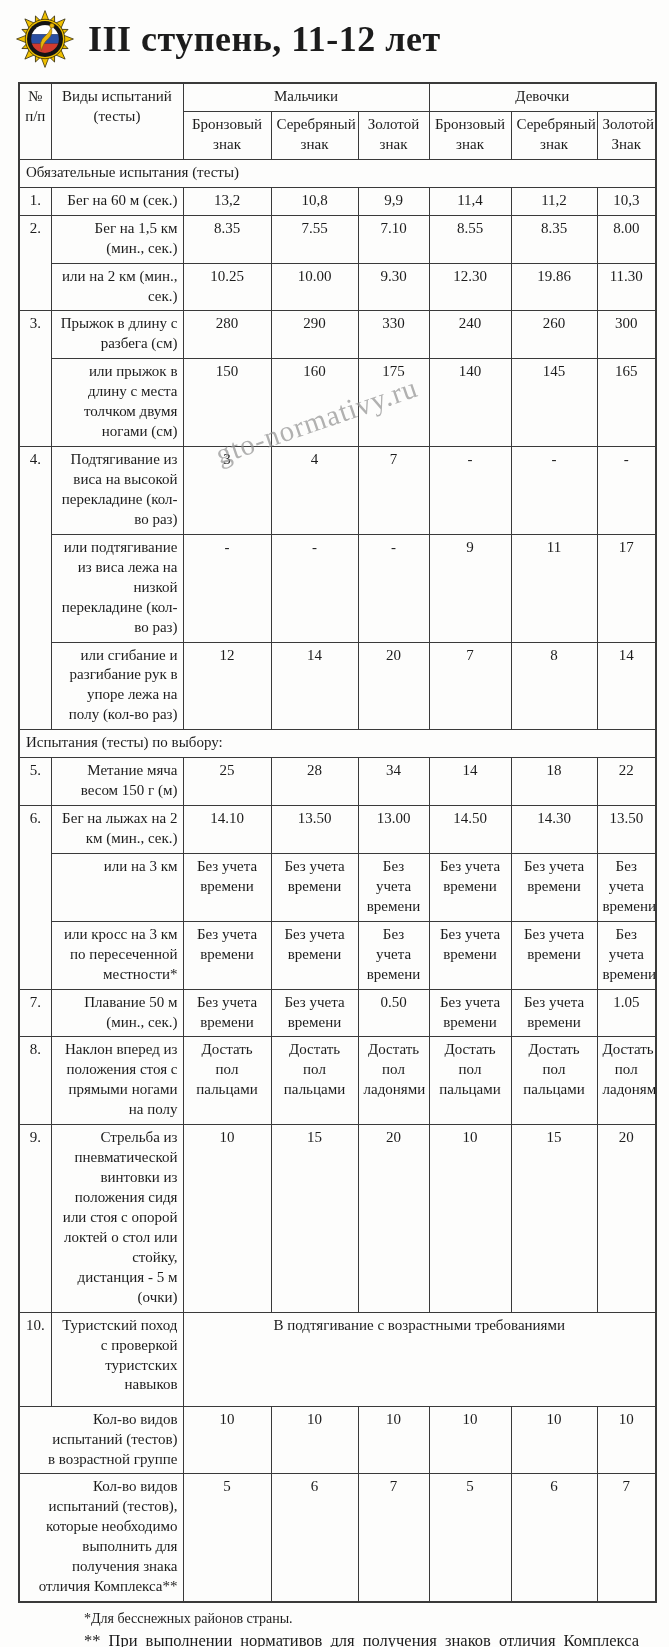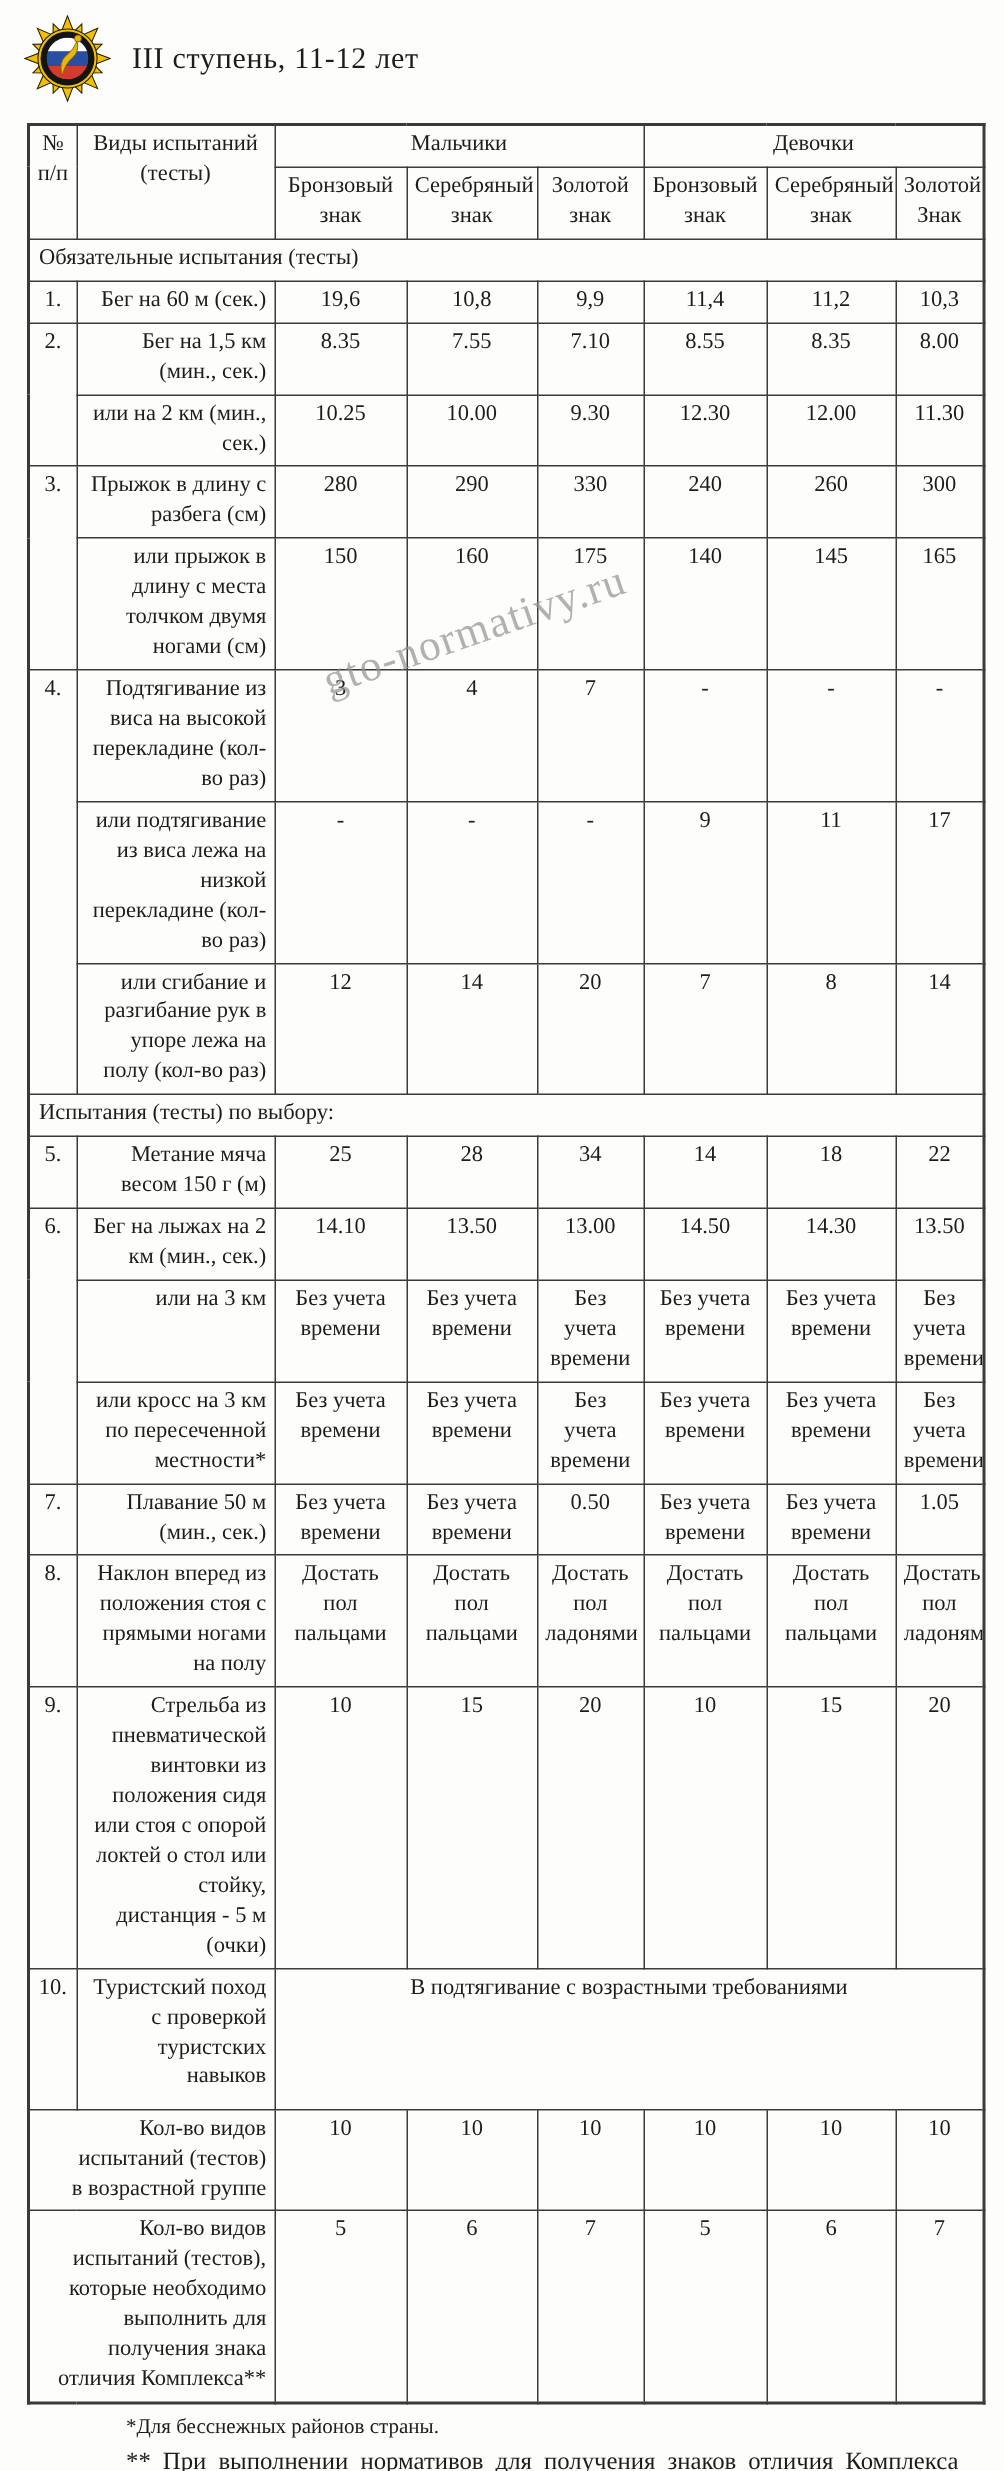--- a/index.html
+++ b/index.html
@@ -2,21 +2,21 @@
 <html lang="ru"><head>
 <meta charset="utf-8">
 <style>
   html,body{margin:0;padding:0;}
   body{
     width:669px;min-height:1647px;background:#fdfdfc;position:relative;
     font-family:"Liberation Serif","DejaVu Serif",serif;color:#1c1c1c;
   }
   .page{padding:6px 14px 10px 14px;}
   .titlebar{display:flex;align-items:center;gap:14px;margin:2px 0 12px 2px;height:62px;}
-  .title{font-size:20px;font-weight:normal;letter-spacing:.5px;}
+  .title{font-size:36px;font-weight:bold;letter-spacing:.5px;}
   table{border-collapse:collapse;table-layout:fixed;}
   .t1{width:637px;margin-left:4px;}
   td,th{
     border:1px solid #3a3a3a;padding:3px 5px 4px 5px;font-size:15px;font-weight:normal;
     vertical-align:top;line-height:1.33;white-space:pre-line;overflow:hidden;
   }
   .t1{border:2px solid #3a3a3a;}
   th{text-align:center;vertical-align:middle;}
   .num{text-align:center;}
   .name{text-align:right;}
@@ -100,21 +100,21 @@
       <th>Бронзовый знак</th>
       <th>Серебряный знак</th>
       <th>Золотой Знак</th>
     </tr>
     <tr>
       <td colspan="8" class="sec">Обязательные испытания (тесты)</td>
     </tr>
     <tr>
       <td class="num">1.</td>
       <td class="name">Бег на 60 м (сек.)</td>
-      <td class="val">19,6</td>
+      <td class="val">13,2</td>
       <td class="val">10,8</td>
       <td class="val">9,9</td>
       <td class="val">11,4</td>
       <td class="val">11,2</td>
       <td class="val">10,3</td>
     </tr>
     <tr>
       <td class="num" rowspan="2">2.</td>
       <td class="name">Бег на 1,5 км (мин., сек.)</td>
       <td class="val">8.35</td>
@@ -123,21 +123,21 @@
       <td class="val">8.55</td>
       <td class="val">8.35</td>
       <td class="val">8.00</td>
     </tr>
     <tr>
       <td class="name">или на 2 км (мин., сек.)</td>
       <td class="val">10.25</td>
       <td class="val">10.00</td>
       <td class="val">9.30</td>
       <td class="val">12.30</td>
-      <td class="val">12.00</td>
+      <td class="val">19.86</td>
       <td class="val">11.30</td>
     </tr>
     <tr>
       <td class="num" rowspan="2">3.</td>
       <td class="name">Прыжок в длину с разбега (см)</td>
       <td class="val">280</td>
       <td class="val">290</td>
       <td class="val">330</td>
       <td class="val">240</td>
       <td class="val">260</td>

